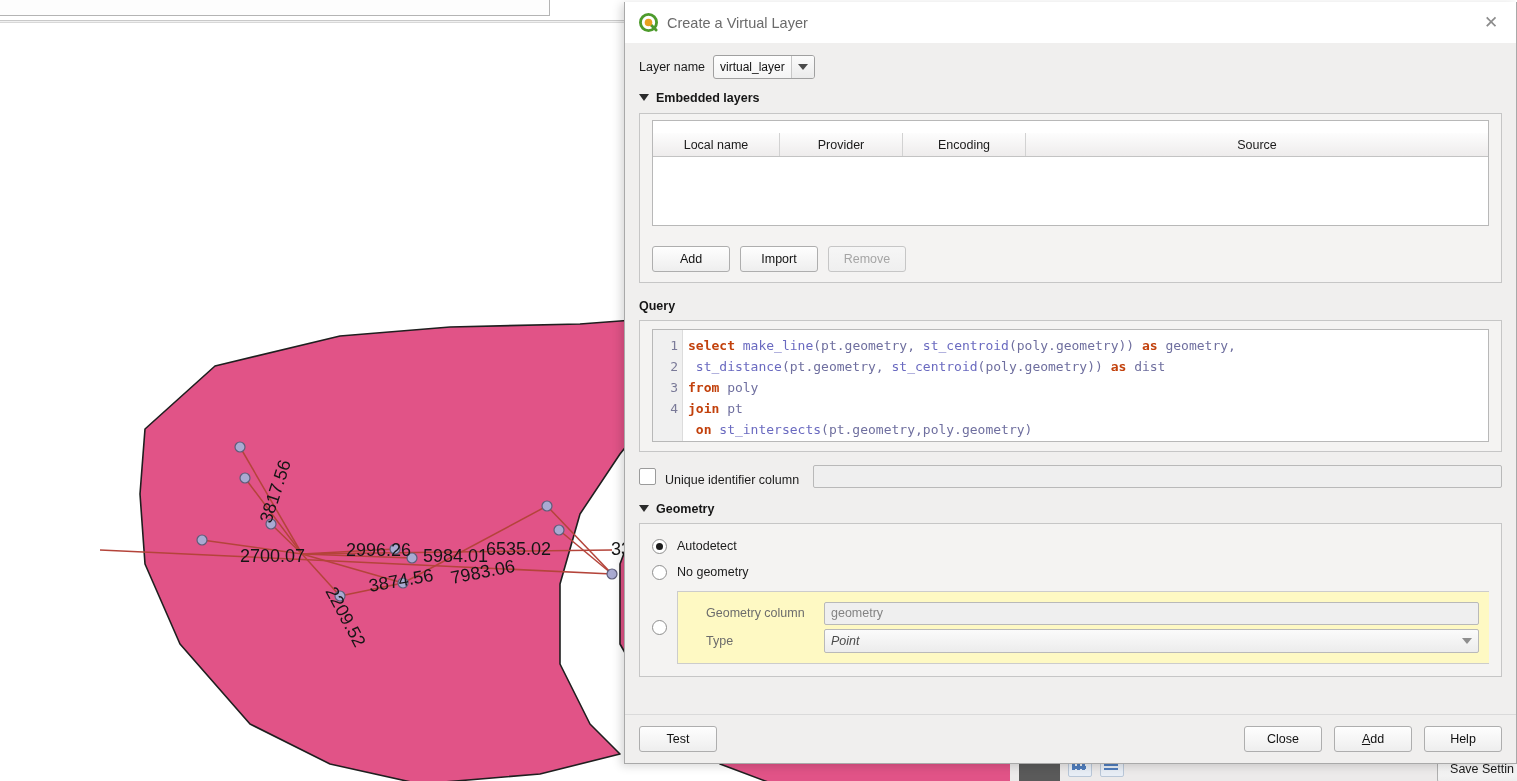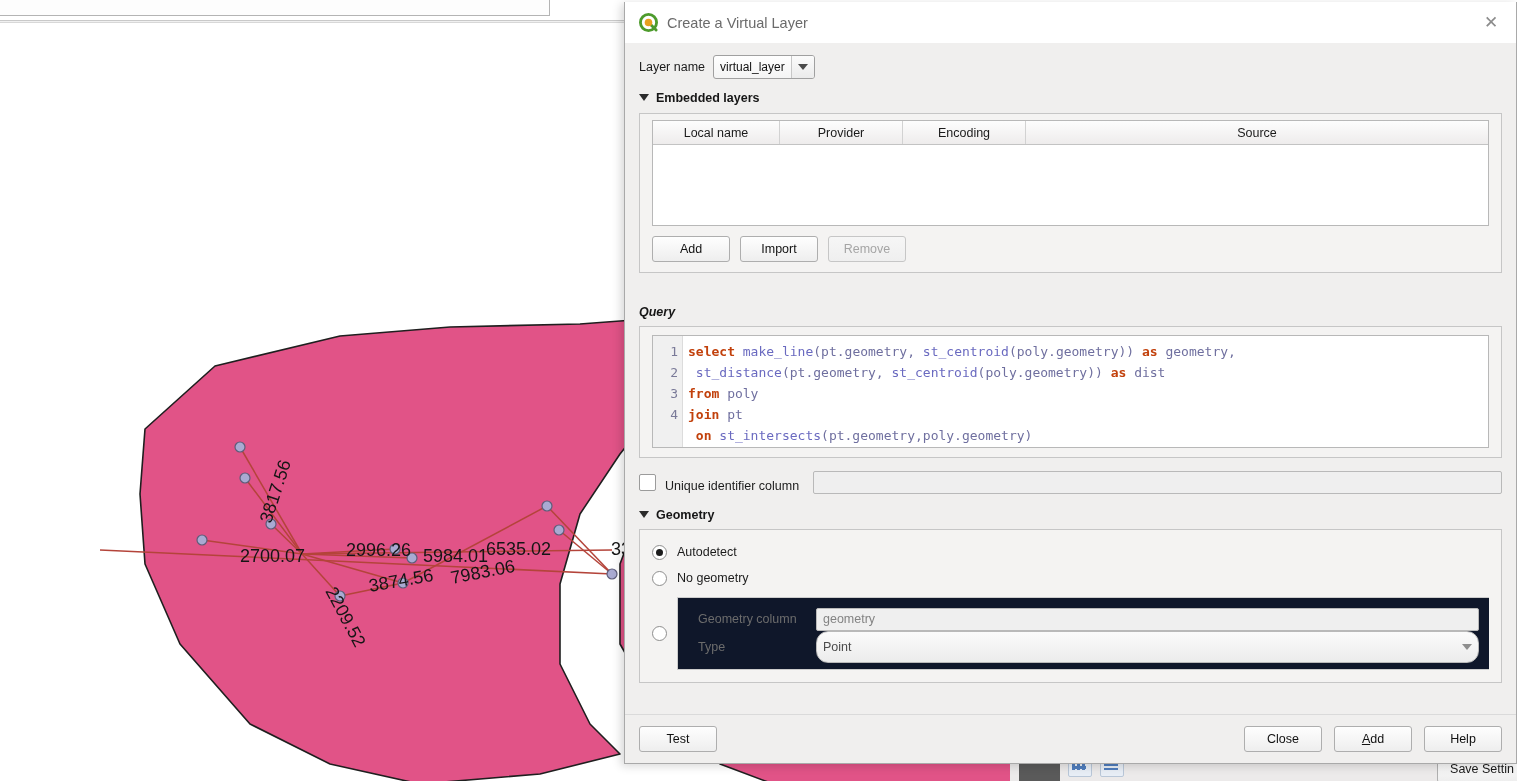--- a/index.html
+++ b/index.html
@@ -230,38 +230,39 @@
     height: 106px;
     display: flex;
     flex-direction: column;
   }
   #layers-thead {
     display: flex;
     height: 23px;
     flex: 0 0 auto;
     background: linear-gradient(to bottom, #fdfdfd, #eeecec);
     border-bottom: 1px solid #c3c3c3;
+    margin-top: 12px;
   }
   .th {
     display: flex;
     align-items: center;
     justify-content: center;
     font-size: 12.5px;
     color: #1b1b1b;
     border-right: 1px solid #d2d2d2;
     box-sizing: border-box;
     height: 100%;
   }
   .th:last-child { border-right: none; }
   #layers-tbody { flex: 1 1 auto; background: #ffffff; }
 
   #layers-buttons {
     display: flex;
     gap: 10px;
-    margin-top: 10px;
+    margin-top: 20px;
   }
   .btn {
     height: 26px;
     min-width: 78px;
     padding: 0 12px;
     font-size: 12.5px;
     color: #111111;
     background: linear-gradient(to bottom, #fefefe, #eeeeee);
     border: 1px solid #aeaeae;
     border-radius: 3px;
@@ -272,21 +273,21 @@
     cursor: pointer;
   }
   .btn.disabled {
     color: #a5a5a5;
     background: linear-gradient(to bottom, #f6f6f6, #efefef);
     border-color: #c6c6c6;
     cursor: default;
   }
 
   
-  #query-header { margin-top: 29px; font-style: italic; }
+  #query-header { margin-top: 13px; }
   #query-panel {
     margin-top: 5px;
     border: 1px solid #c6c6c6;
     background: #f4f3f2;
     padding: 8px 12px 9px 12px;
     box-sizing: border-box;
     flex: 0 0 auto;
   }
   #query-editor {
     background: #ffffff;
@@ -389,22 +390,22 @@
   #custom-radio-col {
     width: 25px;
     display: flex;
     align-items: center;
     flex: 0 0 auto;
   }
   #custom-fields {
     flex: 1 1 auto;
     border: 1px solid #cccccc;
     border-right: none;
-    background: #0f172a;
-    padding: 7px 10px 8px 20px;
+    background: #fef9c3;
+    padding: 7px 10px 8px 28px;
     box-sizing: border-box;
   }
   .field-row {
     display: flex;
     align-items: center;
     height: 28px;
   }
   .field-label {
     width: 118px;
     flex: 0 0 auto;
@@ -419,30 +420,31 @@
     border-radius: 2px;
     box-sizing: border-box;
     display: flex;
     align-items: center;
     padding: 0 6px;
     color: #838383;
     font-size: 12.5px;
   }
   .field-combo {
     flex: 1 1 auto;
-    height: 32px;
+    height: 24px;
     background: linear-gradient(to bottom, #fbfbfb, #ececec);
     border: 1px solid #b9b9b9;
-    border-radius: 12px;
+    border-radius: 2px;
     box-sizing: border-box;
     display: flex;
     align-items: center;
     padding: 0 6px;
     color: #4c4c4c;
     font-size: 12.5px;
+    font-style: italic;
   }
   .field-combo .tri-down {
     margin-left: auto;
     border-top-color: #8e8e8e;
   }
   #crs-browse {
     width: 25px; height: 24px;
     margin-left: 8px;
     flex: 0 0 auto;
     background: linear-gradient(to bottom, #fefefe, #eeeeee);

